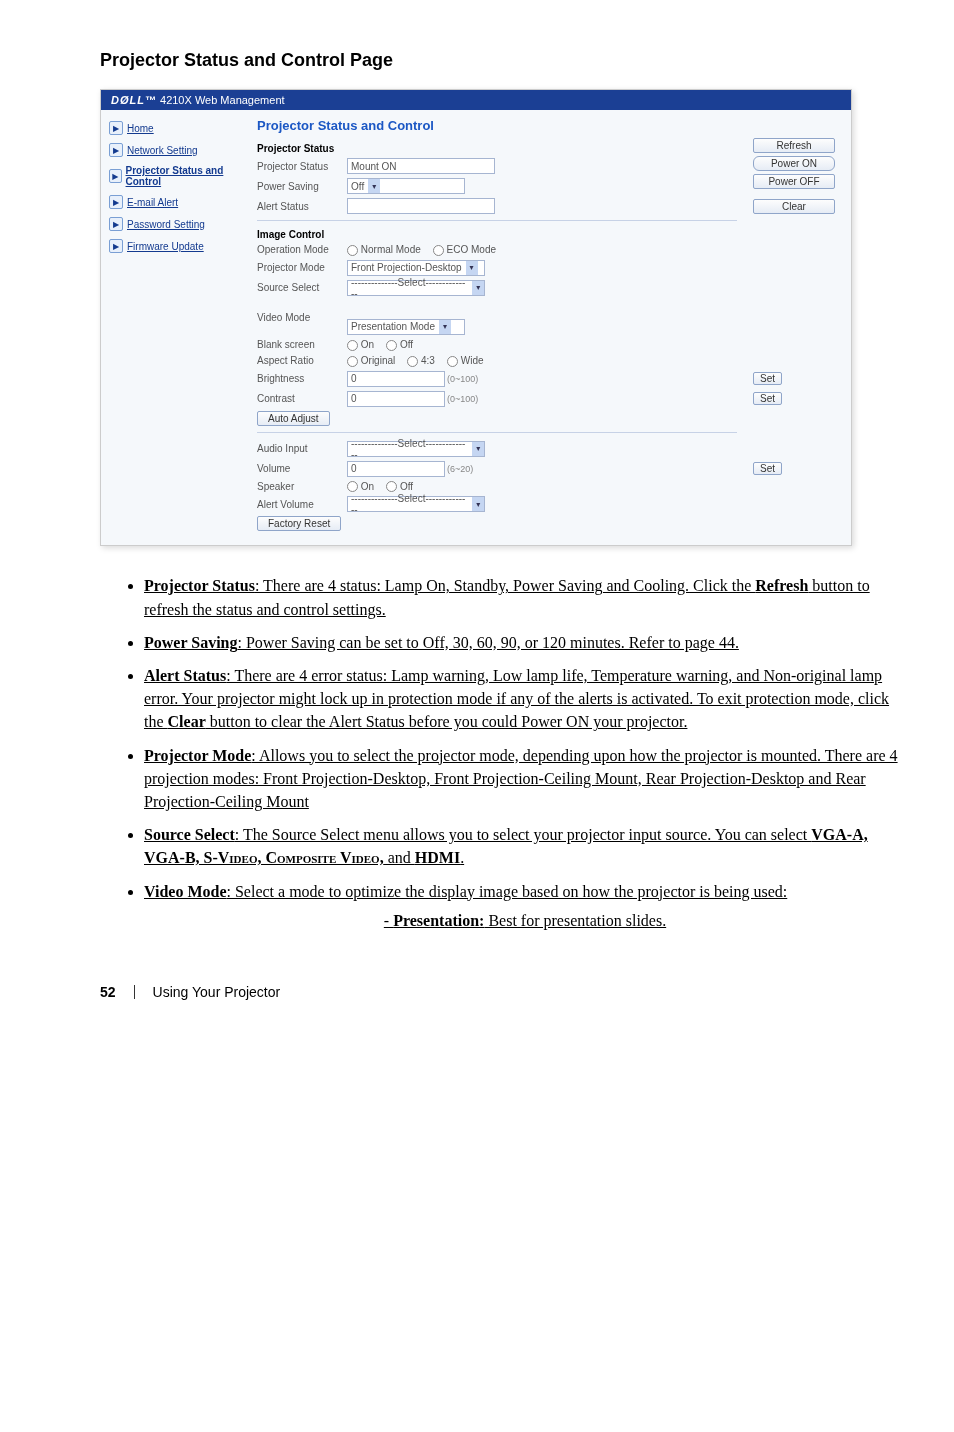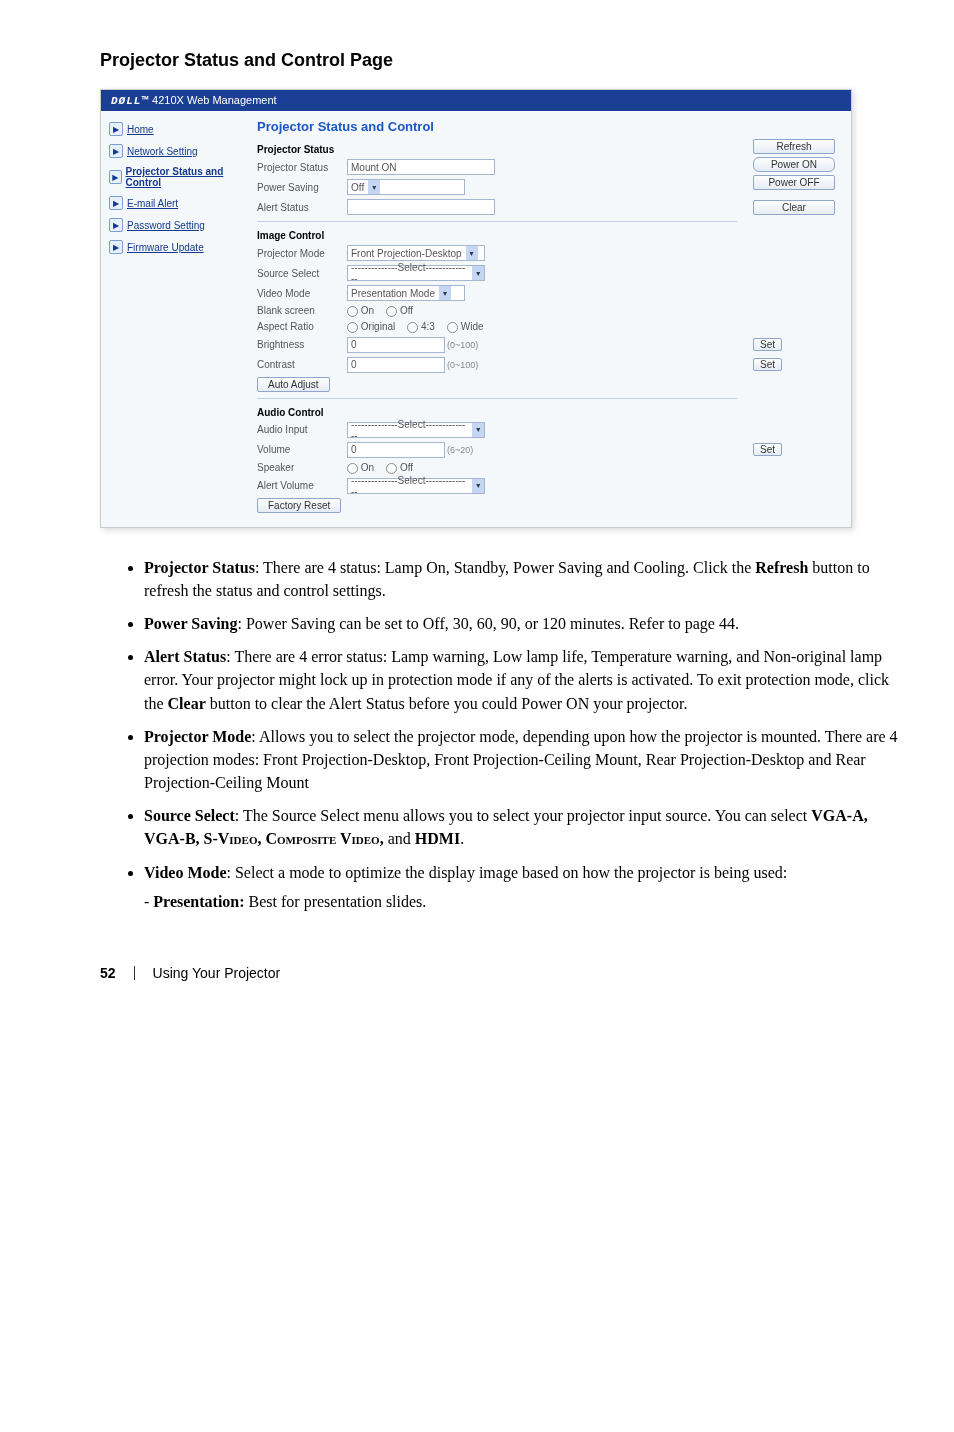--- a/index.html
+++ b/index.html
@@ -31,21 +31,21 @@
   }
   .ss-header {
     background: #1b3f94;
     color: #fff;
     padding: 4px 10px;
     font-size: 11px;
     font-weight: bold;
     font-style: italic;
   }
   .ss-header .brand {
-    font-family: Liberation Mono, monospace;
+    font-family: Liberation Sans, sans-serif;
     letter-spacing: 1px;
   }
   .ss-header .brand .b {
     font-style: italic;
   }
   .ss-header .thin {
     font-style: normal;
     font-weight: normal;
   }
   .ss-body {
@@ -170,20 +170,21 @@
     flex-direction: column;
     gap: 3px;
   }
   .ss-main-wrap {
     position: relative;
   }
   ul.bullets {
     list-style: disc;
     padding-left: 44px;
     margin: 0;
+    text-decoration: underline;
   }
   ul.bullets > li {
     font-size: 16px;
     line-height: 1.45;
     margin-bottom: 10px;
   }
   ul.bullets > li .term { font-weight: bold; }
   .sc { font-variant: small-caps; }
   .footer {
     display: flex;
@@ -257,36 +258,43 @@
         </div>
         <div class="row">
           <span class="label">Alert Status</span>
           <span class="textbox" style="width:140px;"></span>
           <span style="position:absolute; left:500px;"><span class="btn" style="width:60px;">Clear</span></span>
         </div>
         <div class="hr"></div>
 
         <div class="section-title">Image Control</div>
         <div class="row">
+          <span class="label">Operation Mode</span>
+          <span class="field">
+            <span><span class="radio"></span> <span>Normal Mode</span></span>
+            <span><span class="radio"></span> <span>ECO Mode</span></span>
+          </span>
+        </div>
+        <div class="row">
           <span class="label">Projector Mode</span>
           <span class="select" style="width:130px;">
               <span>Front Projection-Desktop</span>
               <span class="caret">▾</span>
             </span>
         </div>
         <div class="row">
           <span class="label">Source Select</span>
           <span class="select" style="width:130px;">
               <span>--------------Select--------------</span>
               <span class="caret">▾</span>
             </span>
         </div>
         <div class="row">
           <span class="label">Video Mode</span>
-          <span class="select" style="width:110px;">
+          <span class="select" style="width:110px;margin-top:19px;">
               <span>Presentation Mode</span>
               <span class="caret">▾</span>
             </span>
         </div>
         <div class="row">
           <span class="label">Blank screen</span>
           <span class="field">
             <span><span class="radio"></span> <span>On</span></span>
             <span><span class="radio"></span> <span>Off</span></span>
           </span>
@@ -309,21 +317,20 @@
           <span class="label">Contrast</span>
           <span class="textbox" style="width:90px;">0</span>
             <span class="suffix">(0~100)</span>
           <span style="position:absolute; left:500px;"><span class="btn small">Set</span></span>
         </div>
         <div class="row">
           <span class="btn">Auto Adjust</span>
         </div>
         <div class="hr"></div>
 
-        <div class="section-title">Audio Control</div>
         <div class="row">
           <span class="label">Audio Input</span>
           <span class="select" style="width:130px;">
               <span>--------------Select--------------</span>
               <span class="caret">▾</span>
             </span>
         </div>
         <div class="row">
           <span class="label">Volume</span>
           <span class="textbox" style="width:90px;">0</span>
@@ -351,21 +358,21 @@
     </div>
   </div>
 
   <ul class="bullets">
     <li><span class="term">Projector Status</span><span>: There are 4 status: Lamp On, Standby, Power Saving and Cooling. Click the </span><span class="term">Refresh</span><span> button to refresh the status and control settings.</span></li>
     <li><span class="term">Power Saving</span><span>: Power Saving can be set to Off, 30, 60, 90, or 120 minutes. Refer to page 44.</span></li>
     <li><span class="term">Alert Status</span><span>: There are 4 error status: Lamp warning, Low lamp life, Temperature warning, and Non-original lamp error. Your projector might lock up in protection mode if any of the alerts is activated. To exit protection mode, click the </span><span class="term">Clear</span><span> button to clear the Alert Status before you could Power ON your projector.</span></li>
     <li><span class="term">Projector Mode</span><span>: Allows you to select the projector mode, depending upon how the projector is mounted. There are 4 projection modes: Front Projection-Desktop, Front Projection-Ceiling Mount, Rear Projection-Desktop and Rear Projection-Ceiling Mount</span></li>
     <li><span class="term">Source Select</span><span>: The Source Select menu allows you to select your projector input source. You can select </span><span class="term sc">VGA-A, VGA-B, S-Video, Composite Video,</span><span> and </span><span class="term">HDMI</span><span>.</span></li>
     <li><span class="term">Video Mode</span><span>: Select a mode to optimize the display image based on how the projector is being used:</span>
-      <div style="margin-top:6px;"><span>- </span><span class="term">Presentation:</span><span> Best for presentation slides.</span></div>
+      <div style="margin-top:6px;text-align:center;"><span>- </span><span class="term">Presentation:</span><span> Best for presentation slides.</span></div>
     </li>
   </ul>
 
   <div class="footer">
     <span class="pnum">52</span>
     <span class="sep"></span>
     <span>Using Your Projector</span>
   </div>
 </div>
 

